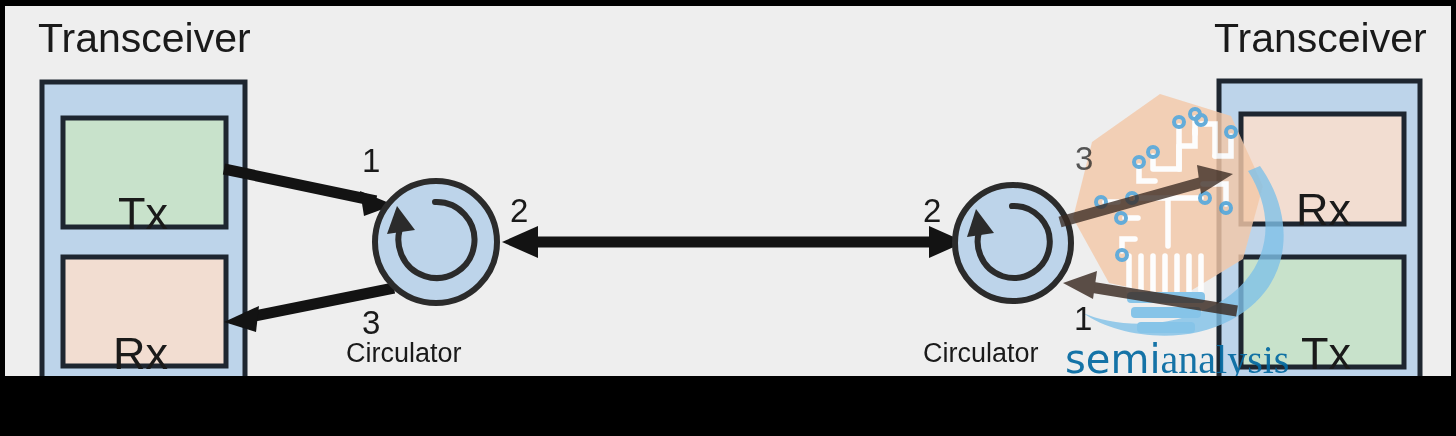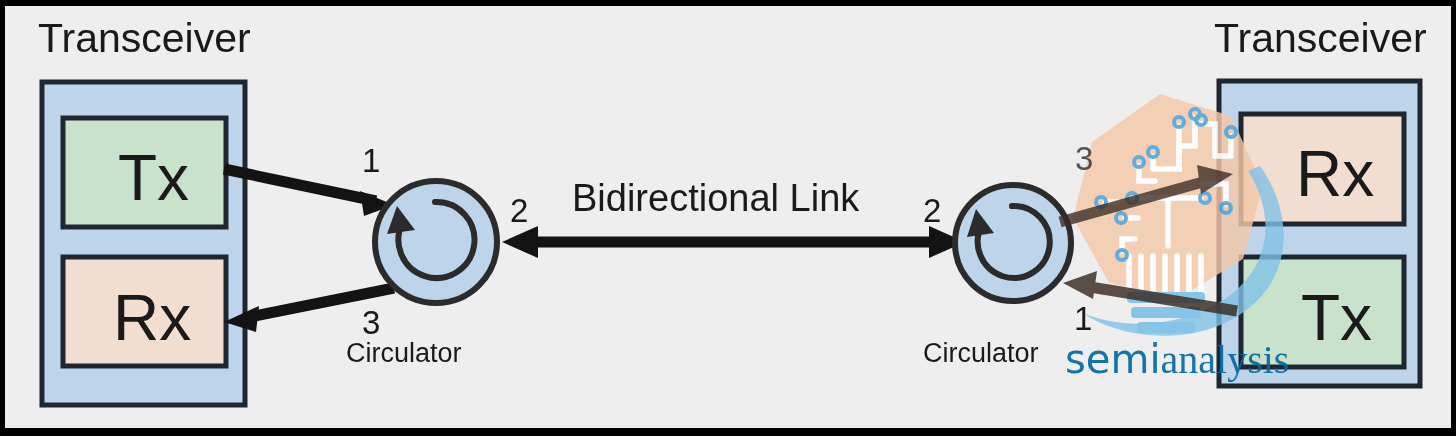--- a/index.html
+++ b/index.html
@@ -1,36 +1,36 @@
 <!DOCTYPE html>
 <html><head>
 <meta charset="utf-8">
 <style>
   html,body{margin:0;padding:0;background:#000;}
   #root{
     position:relative;
-    width:1456px;height:428px;
+    width:1456px;height:376px;
     background:#000;
     overflow:hidden;
     font-family:"Liberation Sans", sans-serif;
   }
   #canvas{
     position:absolute;
     left:5px;top:6px;
     width:1446px;height:424px;
     background:#eeeeee;
     overflow:hidden;
   }
   svg#fig{position:absolute;left:0;top:0;width:1446px;height:424px;display:block;}
   .lbl{position:absolute;color:#1a1a1a;white-space:nowrap;line-height:1;}
   .title{font-size:41px;}
   .port{font-size:33px;}
   .circname{font-size:27px;}
   .linkname{font-size:38px;}
-  .boxtext{font-size:64px;}
+  .boxtext{font-size:45px;margin-top:45px;}
   .wm-text{
     position:absolute;
     font-size:40px;
     letter-spacing:0px;
     font-family:"DejaVu Sans", sans-serif;
     white-space:nowrap;
     opacity:.92;
   }
   .wm-semi{color:#0369a1;}
   .wm-analysis{color:#0369a1;font-family:Liberation Serif, serif;}
@@ -155,21 +155,20 @@
     <div class="lbl title" style="left:33px;top:12px;">Transceiver</div>
 
     <div class="lbl boxtext" style="left:113px;top:140px;">Tx</div>
     <div class="lbl boxtext" style="left:108px;top:280px;">Rx</div>
 
     <div class="lbl port" style="left:357px;top:138px;">1</div>
     <div class="lbl port" style="left:505px;top:188px;">2</div>
     <div class="lbl port" style="left:357px;top:300px;">3</div>
     <div class="lbl circname" style="left:341px;top:334px;">Circulator</div>
 
-    <div class="lbl linkname" style="left:567px;top:173px;">Bidirectional Link</div>
 
     <div class="lbl port" style="left:918px;top:188px;">2</div>
     <div class="lbl port" style="left:1070px;top:136px;opacity:.72;">3</div>
     <div class="lbl port" style="left:1069px;top:296px;">1</div>
     <div class="lbl circname" style="left:918px;top:334px;">Circulator</div>
 
     <div class="lbl title" style="left:1209px;top:12px;">Transceiver</div>
     <div class="lbl boxtext" style="left:1291px;top:136px;">Rx</div>
     <div class="lbl boxtext" style="left:1296px;top:280px;">Tx</div>
 

